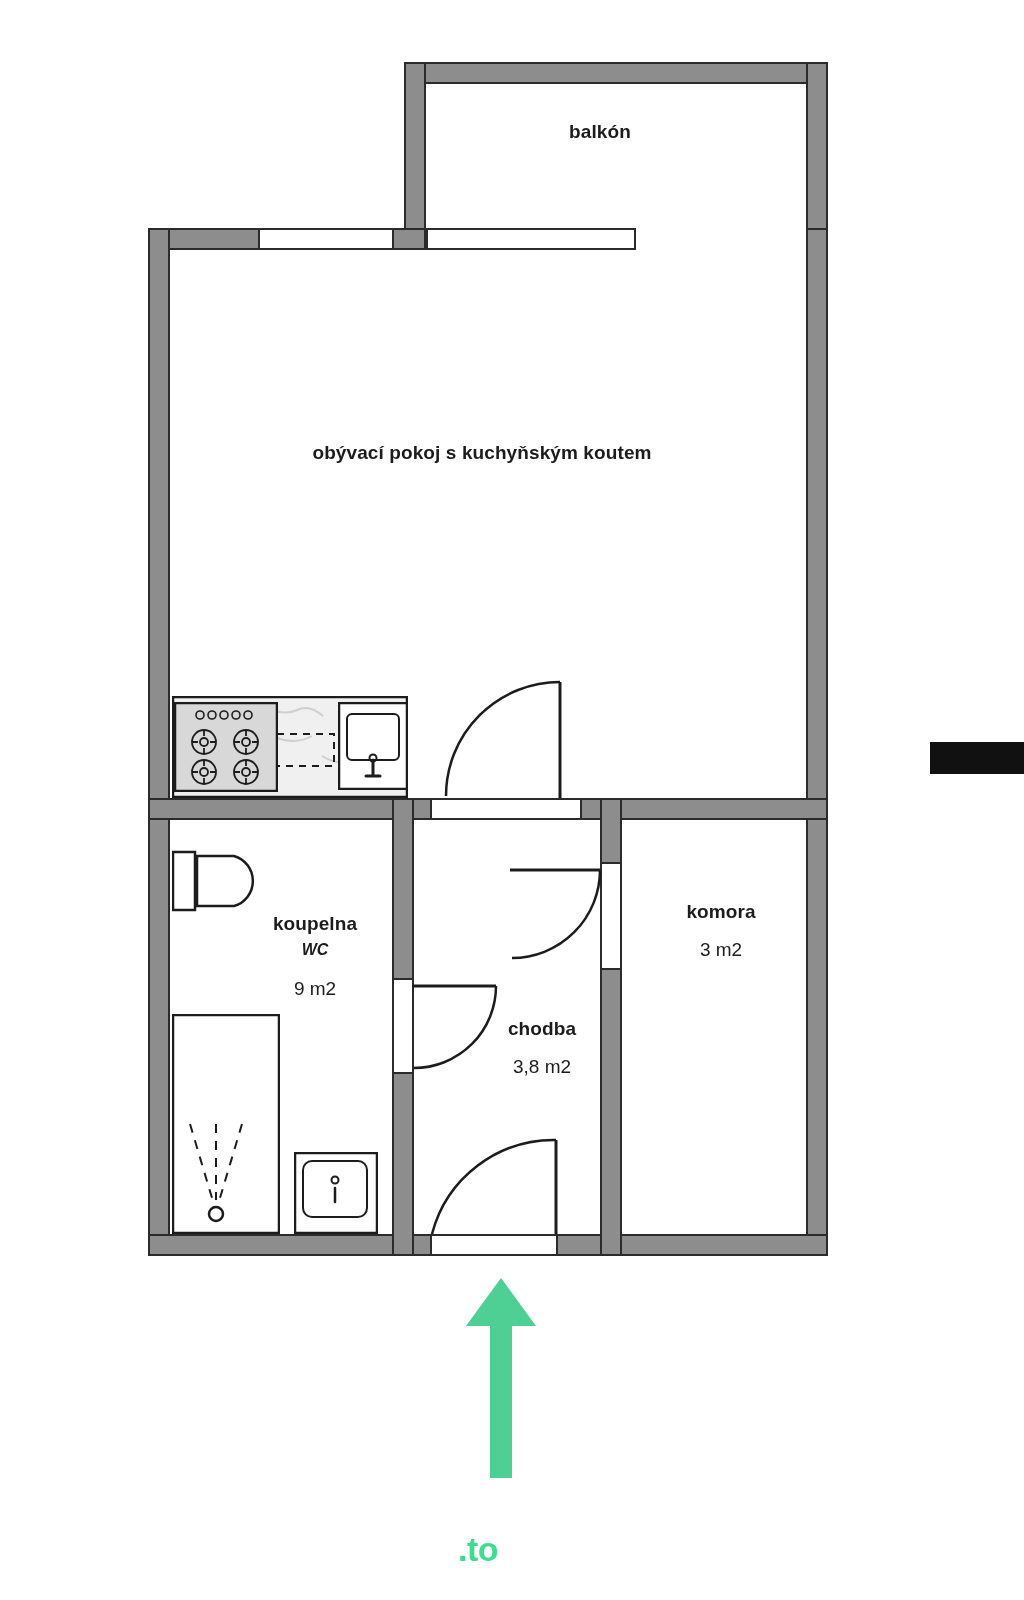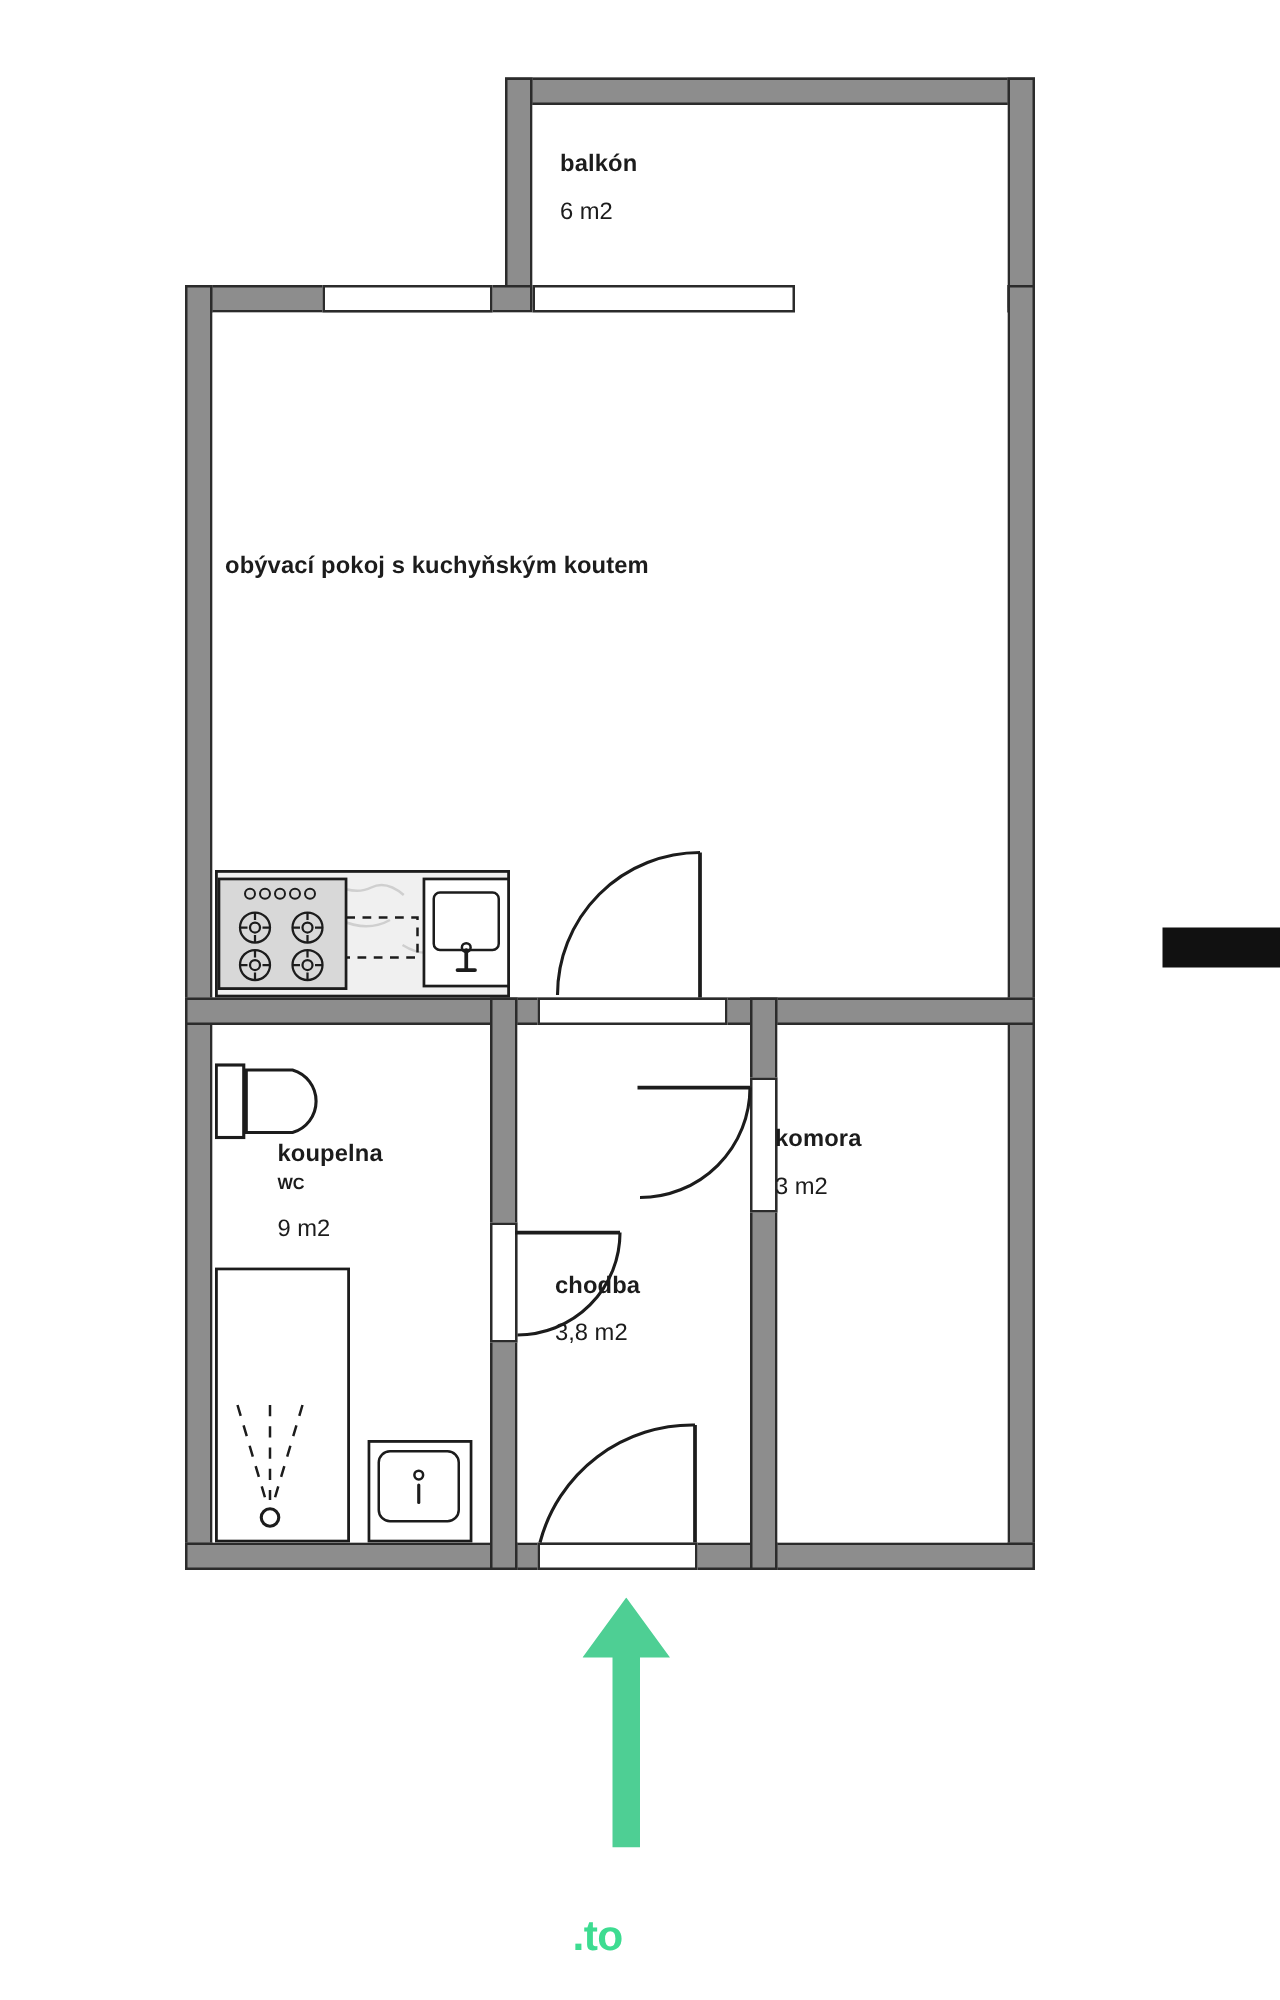--- a/index.html
+++ b/index.html
@@ -49,20 +49,21 @@
 
   
   .swing {
     position: absolute;
   }
   .swing svg { display: block; }
 
   
   .label {
     position: absolute;
+    text-align: center;
     line-height: 1.45;
     white-space: nowrap;
   }
   .label .name {
     display: block;
     font-weight: bold;
     font-size: 19px;
     letter-spacing: .1px;
   }
   .label .area {
@@ -73,21 +74,21 @@
   }
 
   
   #lbl-balkon   { left: 448px; top: 118px;  width: 304px; }
   #lbl-living   { left: 180px; top: 439px;  width: 604px; }
   #lbl-bath     { left: 222px; top: 882px;  width: 186px; margin-top: 28px; }
   #lbl-komora   { left: 620px; top: 898px;  width: 202px; }
   #lbl-chodba   { left: 444px; top: 1015px; width: 196px; }
 
   #lbl-bath .area   { margin-top: 14px; }
-  #lbl-bath .name2  { display:block; font-weight:bold; font-size:13px; }
+  #lbl-bath .name2  { display:block; font-weight:bold; font-size:16px;font-style:italic; }
 
   
   .fixture {
     position: absolute;
     box-sizing: border-box;
   }
   .fixture svg { display: block; }
 
   
   #entry-arrow {
@@ -258,21 +259,20 @@
     <svg width="84" height="82" viewBox="0 0 84 82">
       <rect x="1" y="1" width="82" height="80" fill="#ffffff" stroke="#1c1c1c" stroke-width="2.5"></rect>
       <rect x="9" y="9" width="64" height="56" rx="9" fill="#ffffff" stroke="#1c1c1c" stroke-width="2"></rect>
       <circle cx="41" cy="28" r="3.5" fill="none" stroke="#1c1c1c" stroke-width="2"></circle>
       <path d="M41 36 L41 50" stroke="#1c1c1c" stroke-width="2.5" stroke-linecap="round"></path>
     </svg>
   </div>
 
   <div class="label" id="lbl-balkon">
     <span class="name">balkón</span>
-    <span class="area">6 m2</span>
   </div>
 
   <div class="label" id="lbl-living">
     <span class="name">obývací pokoj s kuchyňským koutem</span>
   </div>
 
   <div class="label" id="lbl-bath">
     <span class="name">koupelna</span>
     <span class="name2">WC</span>
     <span class="area">9 m2</span>

